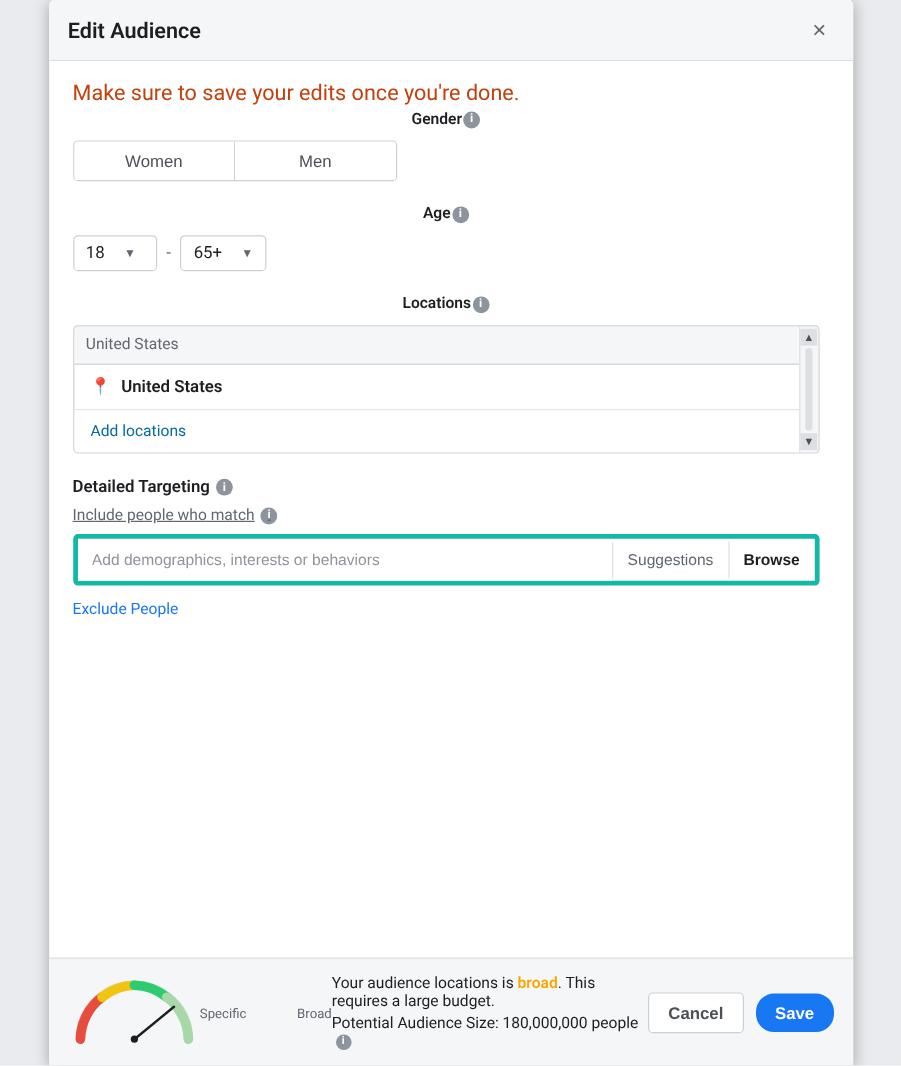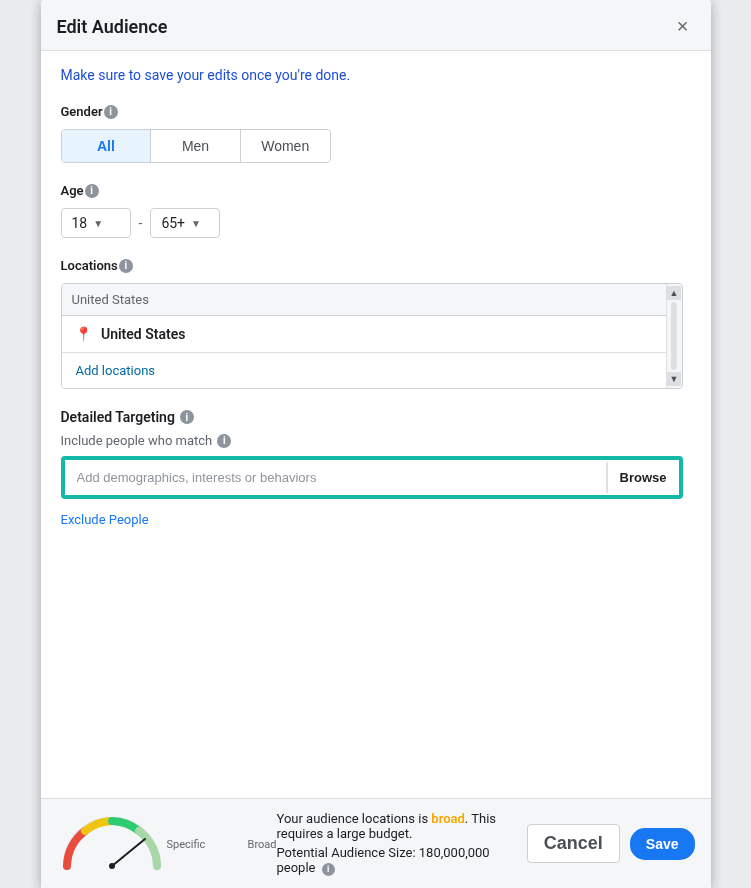--- a/index.html
+++ b/index.html
@@ -46,32 +46,33 @@
       line-height: 1;
       padding: 2px 6px;
     }
     .modal-body {
       flex: 1;
       padding: 16px 20px;
       overflow-y: auto;
       padding-right: 28px;
     }
     .notice {
-      color: #1d4ed8;
-      font-size: 14px;
-      margin-bottom: 21px;
+      color: #c2410c;
+      font-size: 18px;
+      margin-bottom: 4px;
     }
     .section-label {
       display: flex;
       align-items: center;
       gap: 1px;
       font-weight: 600;
       font-size: 13px;
       color: #1c1e21;
       margin-bottom: 10px;
+      justify-content: center;
     }
     .info-icon {
       display: inline-flex;
       align-items: center;
       justify-content: center;
       width: 14px;
       height: 14px;
       border-radius: 50%;
       background: #8d949e;
       color: #fff;
@@ -114,21 +115,21 @@
     .age-select {
       display: flex;
       align-items: center;
       border: 1px solid #ccd0d5;
       border-radius: 4px;
       padding: 6px 10px;
       background: #fff;
       cursor: pointer;
       font-size: 14px;
       color: #1c1e21;
-      gap: 6px;
+      gap: 16px;
       min-width: 70px;
     }
     .chevron-down {
       font-size: 10px;
       color: #606770;
     }
     .age-dash {
       color: #606770;
       font-size: 14px;
     }
@@ -177,20 +178,21 @@
       color: #1c1e21;
       margin-bottom: 8px;
     }
     .include-label {
       display: flex;
       align-items: center;
       gap: 5px;
       font-size: 13px;
       color: #606770;
       margin-bottom: 8px;
+      text-decoration: underline;
     }
     .targeting-input-box {
       border: 4px solid #14b8a6;
       border-radius: 4px;
       display: flex;
       align-items: center;
       overflow: hidden;
       margin-bottom: 12px;
     }
     .targeting-input {
@@ -290,21 +292,21 @@
       display: flex;
       gap: 10px;
       align-items: center;
     }
     .cancel-btn {
       padding: 8px 16px;
       border: 1px solid #ccd0d5;
       border-radius: 4px;
       background: #fff;
       color: #4b4f56;
-      font-size: 18px;
+      font-size: 14px;
       font-weight: 600;
       cursor: pointer;
     }
     .save-btn {
       padding: 8px 16px;
       border: none;
       border-radius: 15px;
       background: #1877f2;
       color: #fff;
       font-size: 14px;
@@ -359,23 +361,22 @@
   <div class="modal-body">
 
     <p class="notice">Make sure to save your edits once you're done.</p>
 
     <div class="section">
       <div class="section-label">
         <span>Gender</span>
         <span class="info-icon">i</span>
       </div>
       <div class="gender-buttons">
-        <button class="gender-btn active">All</button>
+        <button class="gender-btn">Women</button>
         <button class="gender-btn">Men</button>
-        <button class="gender-btn">Women</button>
       </div>
     </div>
 
     <div class="section">
       <div class="section-label">
         <span>Age</span>
         <span class="info-icon">i</span>
       </div>
       <div class="age-row">
         <div class="age-select">
@@ -423,20 +424,21 @@
         <span>Detailed Targeting</span>
         <span class="info-icon">i</span>
       </div>
       <div class="include-label">
         <span>Include people who match</span>
         <span class="info-icon">i</span>
       </div>
       <div class="targeting-input-box">
         <input class="targeting-input" type="text" placeholder="Add demographics, interests or behaviors" style="">
         <div class="input-divider"></div>
+        <button class="suggestions-btn">Suggestions</button>
         <button class="browse-btn">Browse</button>
       </div>
       <a class="exclude-link" href="#">Exclude People</a>
     </div>
 
   </div>
 
   <div class="modal-footer">
     <div class="footer-gauge">
       <svg class="gauge-svg" viewBox="0 0 110 65">

